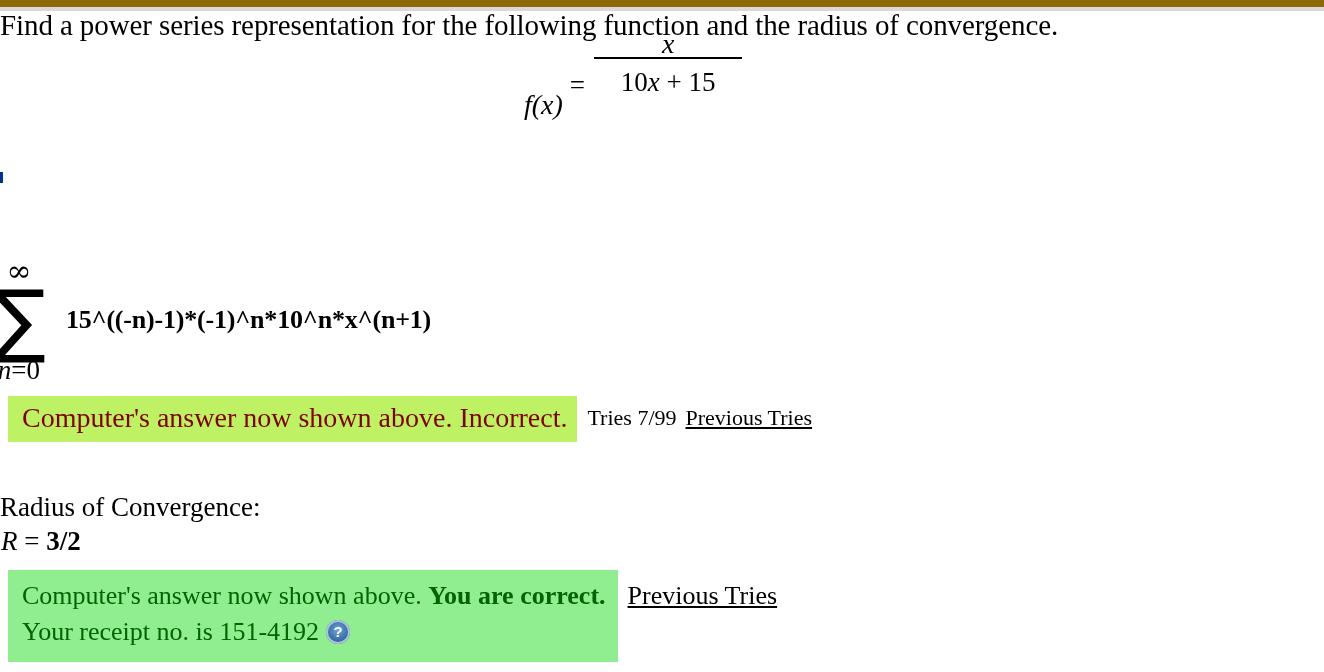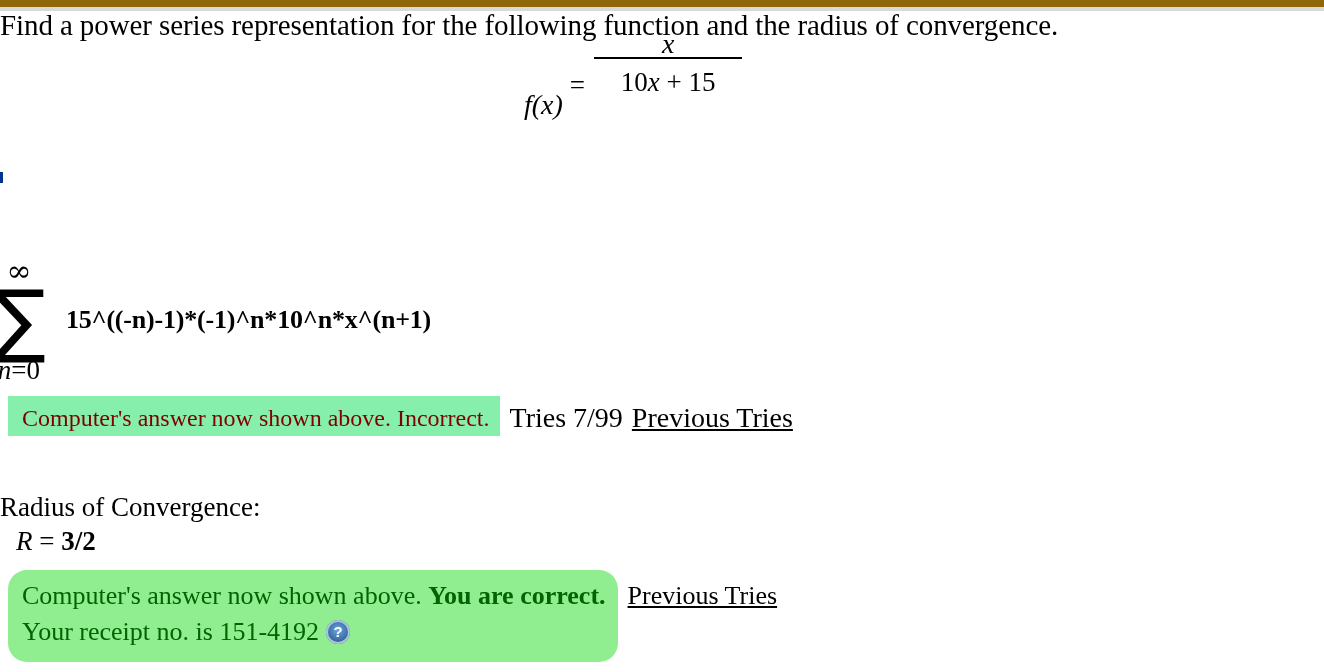--- a/index.html
+++ b/index.html
@@ -156,28 +156,28 @@
   
   #incorrect-row {
     position: absolute;
     left: 8px;
     top: 396px;
     display: flex;
     align-items: flex-start;
     white-space: nowrap;
   }
   #incorrect-box {
-    background: #86efac;
+    background: #bef264;
     color: #7f0000;
-    font-size: 24px;
-    line-height: 34px;
-    padding: 5px 10px 1px 14px;
+    font-size: 28px;
+    line-height: 34px;
+    padding: 5px 10px 7px 14px;
   }
   #tries-text {
-    font-size: 28px;
+    font-size: 22px;
     line-height: 34px;
     padding: 5px 0 7px 10px;
     color: #000;
   }
   .prev-tries-link {
     color: #000;
     text-decoration: underline;
     cursor: pointer;
     margin-left: 9px;
   }
@@ -186,21 +186,21 @@
   #roc-label {
     position: absolute;
     left: 0px;
     top: 490px;
     font-size: 27px;
     line-height: 34px;
     white-space: nowrap;
   }
   #roc-value {
     position: absolute;
-    left: 16px;
+    left: 1px;
     top: 524px;
     font-size: 27px;
     line-height: 34px;
     white-space: nowrap;
   }
   #roc-value .rvar { font-style: italic; }
   #roc-value .rnum { font-weight: bold; }
 
   
   #correct-row {
@@ -210,21 +210,20 @@
     display: flex;
     align-items: flex-start;
     white-space: nowrap;
   }
   #correct-box {
     background: #90ee90;
     color: #006400;
     font-size: 26px;
     line-height: 36px;
     padding: 8px 12px 12px 14px;
-    border-radius: 19px;
   }
   #correct-box .strong { font-weight: bold; }
   #correct-box .line2 { display: block; }
   .help-icon {
     display: inline-block;
     vertical-align: -4px;
     width: 24px;
     height: 24px;
     border-radius: 50%;
     margin-left: 7px;

